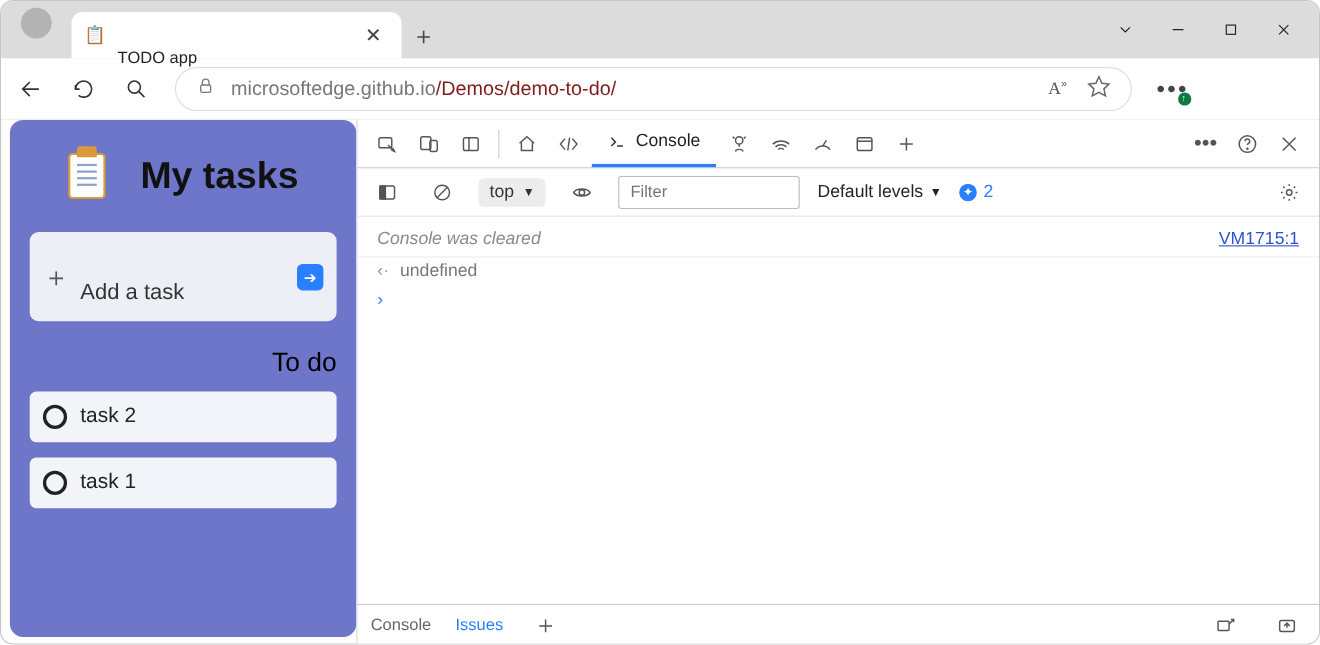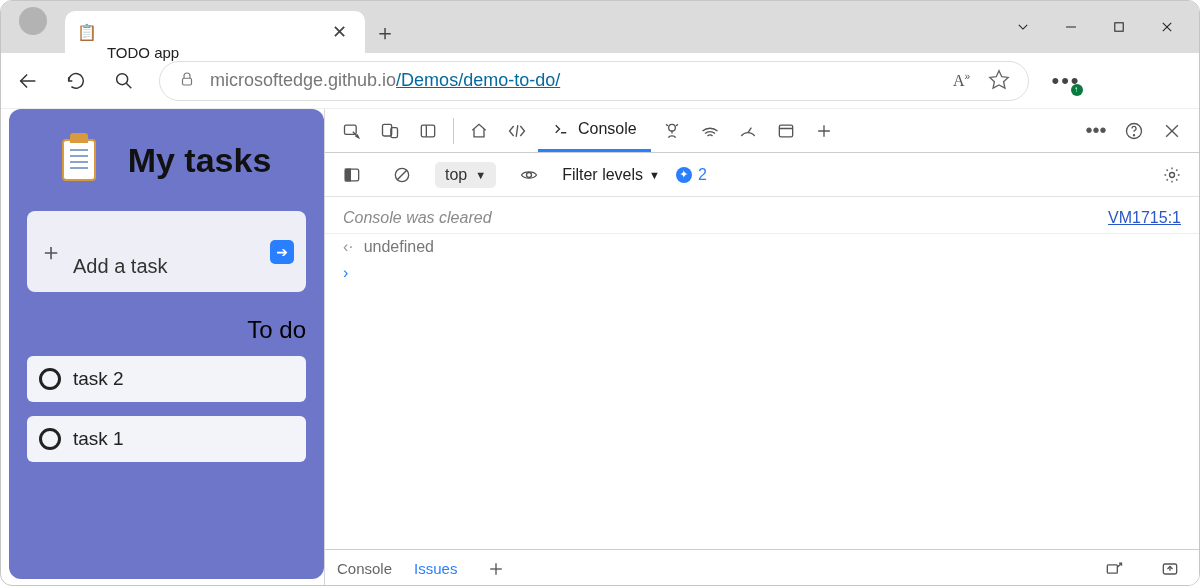--- a/index.html
+++ b/index.html
@@ -12,21 +12,21 @@
 .tab .tab-close { font-size:18px; color:#444; cursor:pointer; padding:2px 6px; }
 .newtab { width:40px; height:40px; display:flex; align-items:center; justify-content:center; font-size:22px; color:#444; }
 .winctrls { position:absolute; right:8px; top:0; display:flex; height:52px; align-items:center; gap:0; }
 .winbtn { width:48px; height:40px; display:flex; align-items:center; justify-content:center; font-size:16px; color:#222; }
 .winbtn svg{width:14px;height:14px;stroke:#222;stroke-width:1.5;fill:none;}
 .addrbar { height:56px; background:#fff; display:flex; align-items:center; padding:0 14px; gap:22px; border-bottom:1px solid #eee; }
 .navicon { width:26px; height:26px; display:flex; align-items:center; justify-content:center; color:#333; }
 .navicon svg{width:22px;height:22px;stroke:#333;stroke-width:1.6;fill:none;}
 .urlbox { flex:1; height:40px; border:1px solid #ddd; border-radius:22px; display:flex; align-items:center; padding:0 18px; gap:14px; max-width:870px; }
 .urlbox .url-text { font-size:18px; color:#777; }
-.urlbox .url-text .dark{color:#0369a1;text-decoration:underline;}
+.urlbox .url-text .dark{color:#7f1d1d;}
 .urlbox .rt { margin-left:auto; display:flex; gap:18px; align-items:center; }
 .menudots { display:flex; align-items:center; justify-content:center; width:30px; position:relative; font-size:22px; letter-spacing:2px; color:#444;}
 .menudots .grn{position:absolute;right:-2px;bottom:-2px;width:12px;height:12px;border-radius:50%;background:#0a7b3e;display:flex;align-items:center;justify-content:center;}
 .menudots .grn::after{content:"↑";color:#fff;font-size:8px;}
 .content { display:flex; height:calc(586px - 52px - 56px); }
 .app { width:315px; background:#6e76c9; border-radius:12px; margin:0 0 8px 8px; padding:20px 18px; color:#111;}
 .app-header{display:flex;align-items:center;justify-content:center;gap:14px;margin:10px 0 30px;}
 .clip-icon{width:34px;height:42px;background:#fff;border-radius:4px;border:2px solid #d89a3c;position:relative;}
 .clip-icon::before{content:"";position:absolute;top:-8px;left:50%;transform:translateX(-50%);width:18px;height:10px;background:#d89a3c;border-radius:3px 3px 0 0;}
 .clip-icon::after{content:"";position:absolute;top:8px;left:6px;right:6px;height:2px;background:#8aa3c8;box-shadow:0 6px 0 #8aa3c8,0 12px 0 #8aa3c8,0 18px 0 #8aa3c8;}
@@ -269,22 +269,23 @@
       <div class="scope-btn">
         <span>top</span>
         <span style="font-size:11px;">▼</span>
       </div>
       <div class="dt-ic">
           <svg viewBox="0 0 24 24">
             <circle cx="12" cy="12" r="3"></circle>
             <path d="M3 12c3-5 15-5 18 0-3 5-15 5-18 0z"></path>
           </svg>
         </div>
+      <input class="filter-inp" placeholder="Filter" style="">
       <div class="levels">
-        <span>Filter levels</span>
+        <span>Default levels</span>
         <span style="font-size:11px;">▼</span>
       </div>
       <div class="issue-badge">
         <span class="dot">✦</span>
         <span>2</span>
       </div>
       <div class="spacer"></div>
       <div class="dt-ic">
           <svg viewBox="0 0 24 24">
             <circle cx="12" cy="12" r="3"></circle>

